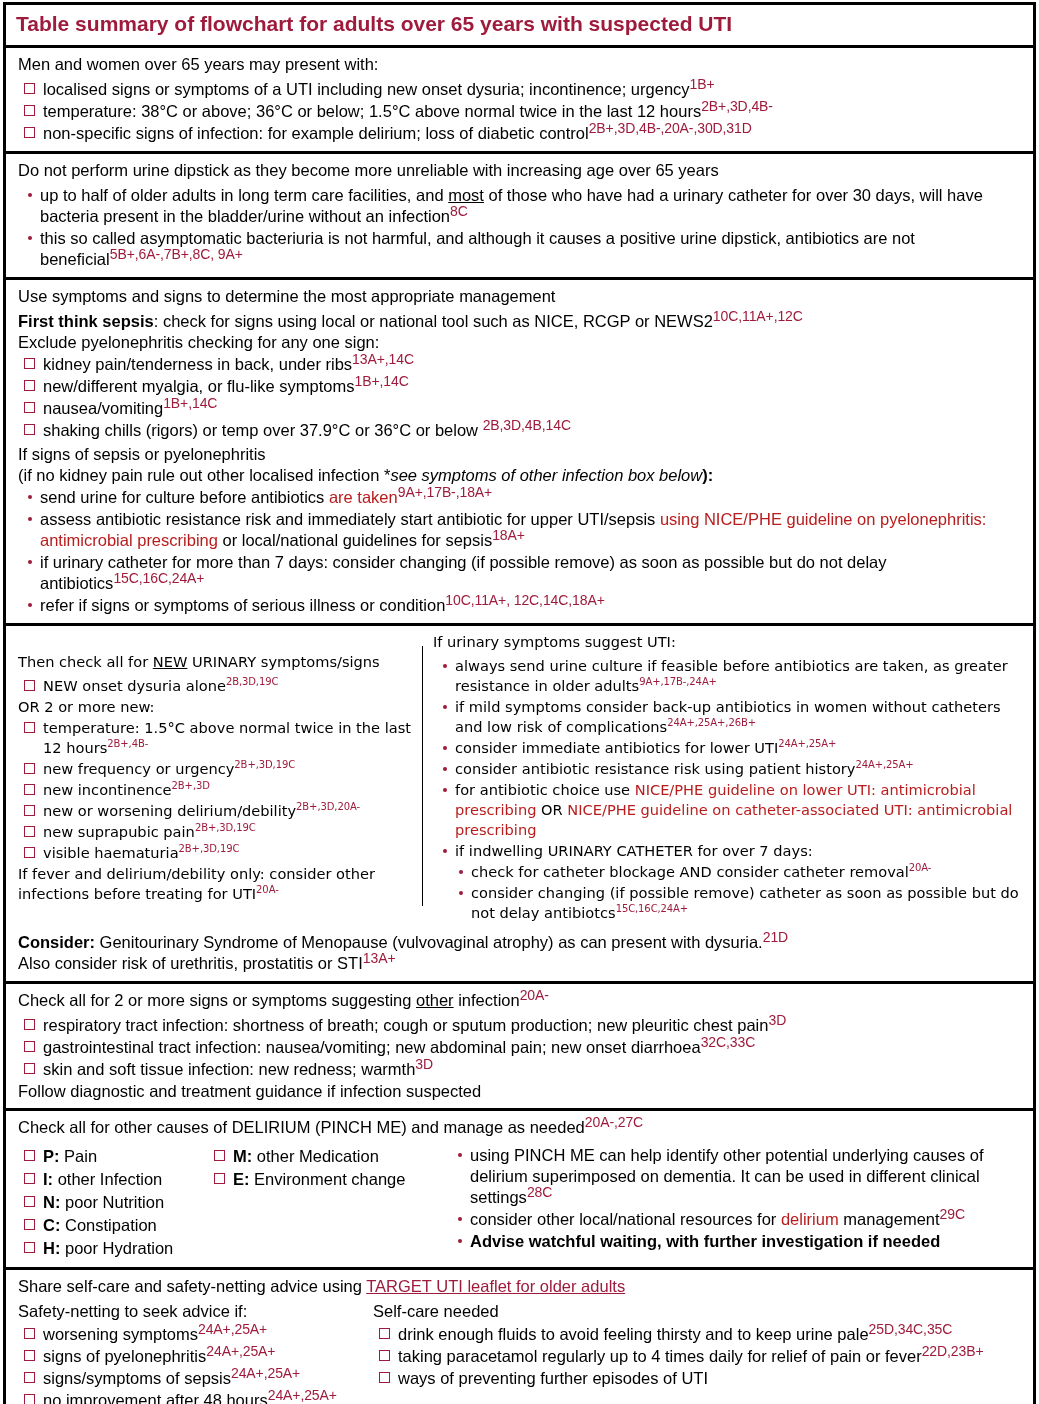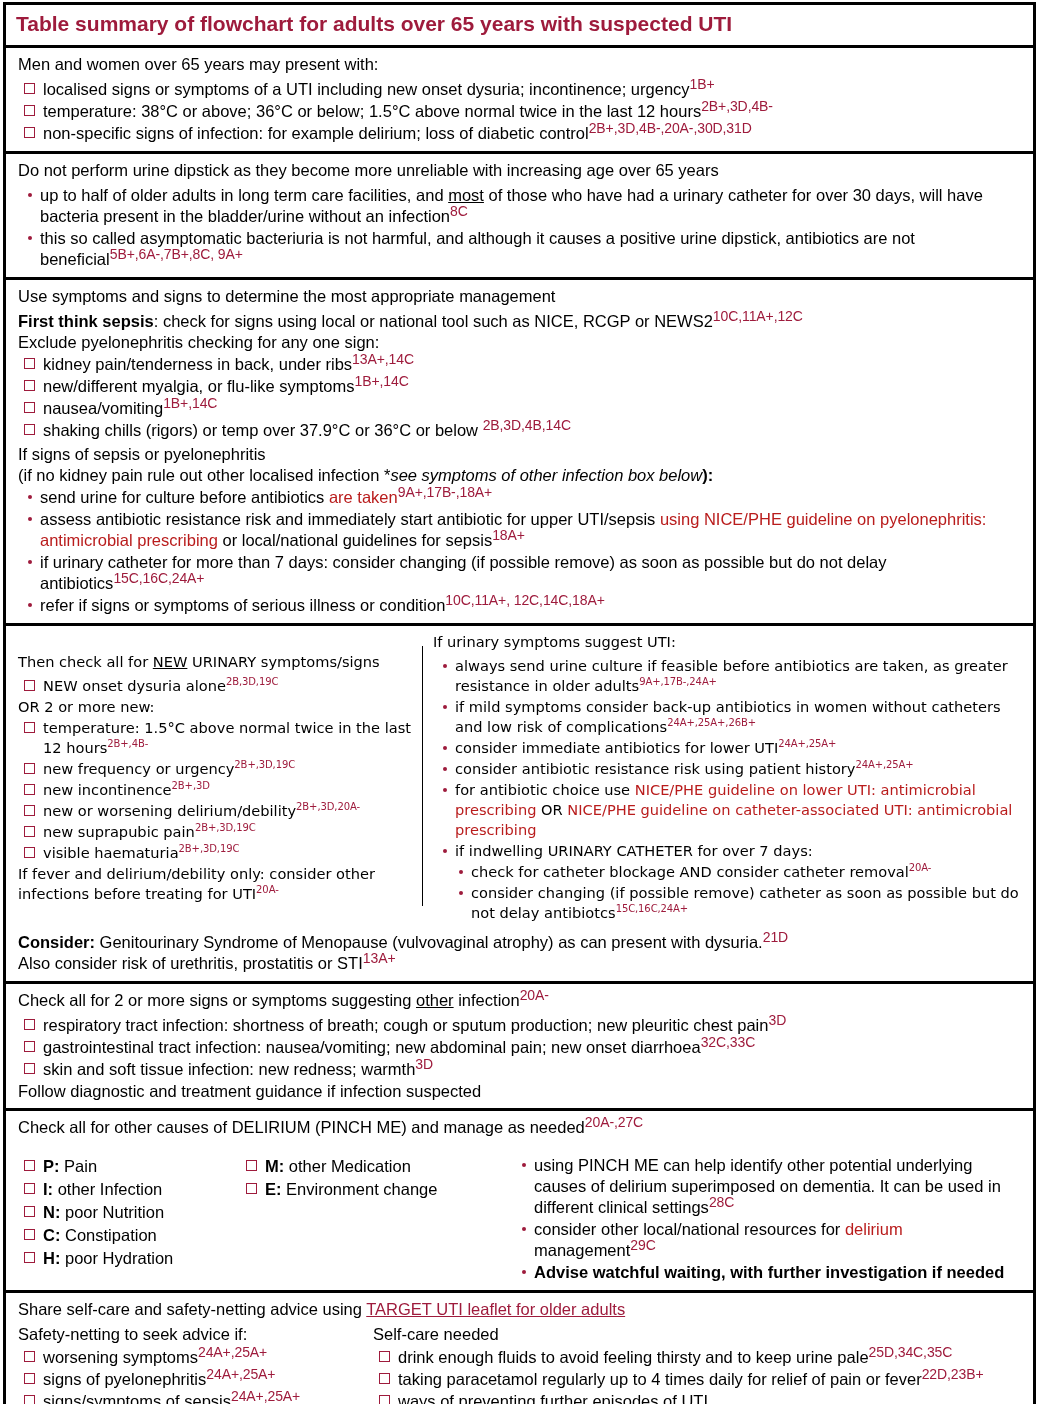--- a/index.html
+++ b/index.html
@@ -117,21 +117,21 @@
   .col-r .hd,.col-r .ln,.col-r .bl-row{
     font-family:"DejaVu Sans", sans-serif;
     font-size:14.6px;
     line-height:20px;
   }
   .col-r sup{font-size:10px;}
   .consider{
     padding:6px 10px 7px 12px;
   }
   
-  .pinch-cols{display:flex;align-items:flex-start;margin-top:16px;gap:32px;}
+  .pinch-cols{display:flex;align-items:flex-start;margin-top:6px;}
   .pinch-c1{flex:0 0 190px;}
   .pinch-c2{flex:0 0 248px;}
   .pinch-c3{flex:1 1 auto;}
   .pinch-cols .cb-row{margin:2px 0;}
   
   .advice-cols{display:flex;align-items:flex-start;margin-top:4px;}
   .advice-c1{flex:0 0 355px;}
   .advice-c2{flex:1 1 auto;}
 </style>
 </head>

